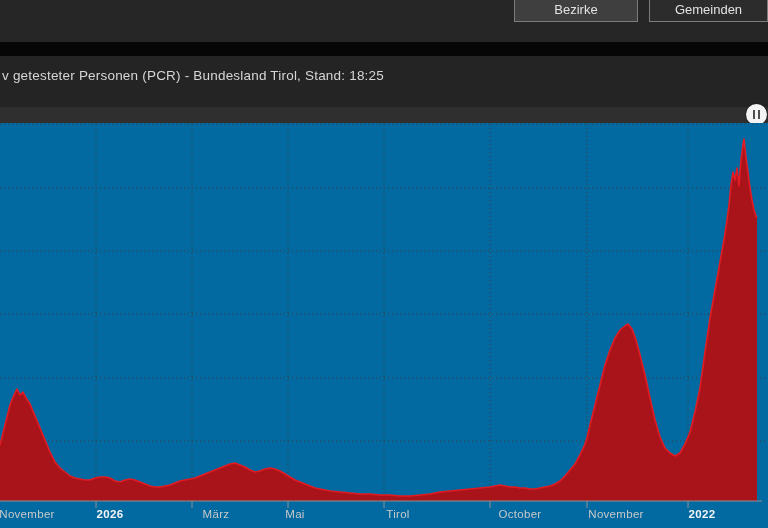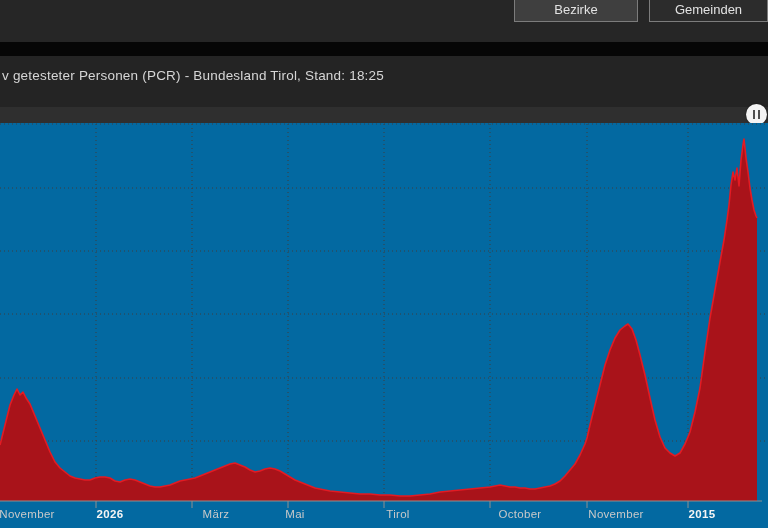--- a/index.html
+++ b/index.html
@@ -93,17 +93,17 @@
         <line x1="688" x2="688" y1="378" y2="385" stroke="#8f8f8f" stroke-width="1"></line>
       </svg>
     <div class="xlabels">
         <span style="left: 27px;">November</span>
         <span class="year" style="left: 110px;">2026</span>
         <span style="left: 216px;">März</span>
         <span style="left: 295px;">Mai</span>
         <span style="left: 398px;">Tirol</span>
         <span style="left: 520px;">October</span>
         <span style="left: 616px;">November</span>
-        <span class="year" style="left: 702px;">2015</span>
+        <span class="year" style="left: 702px;">2022</span>
       </div>
   </div>
 
 </div>
 
 </body></html>

